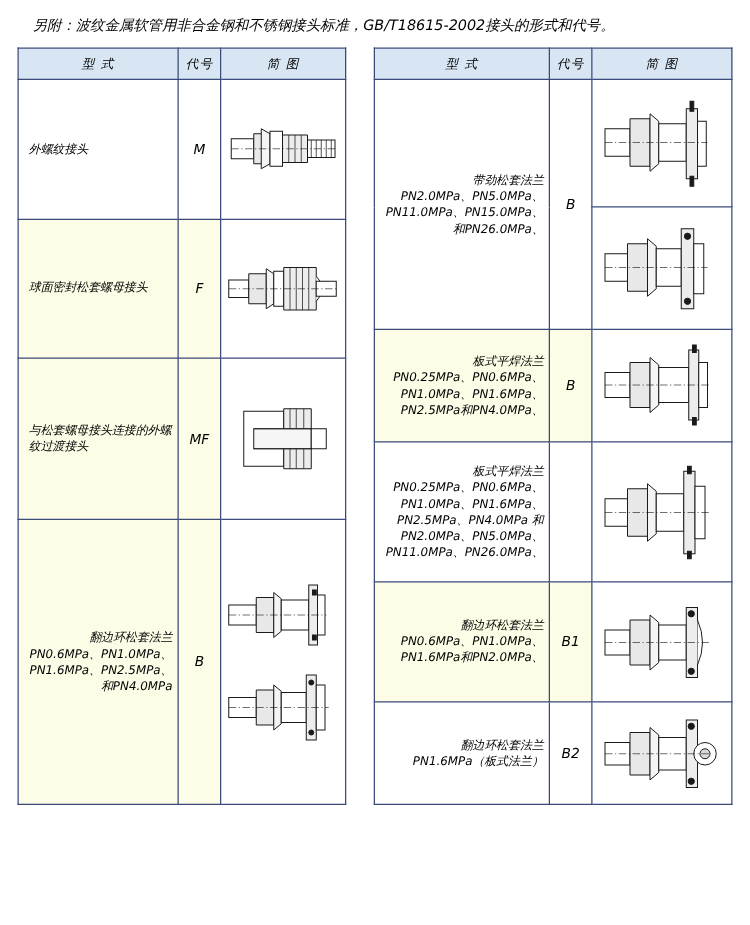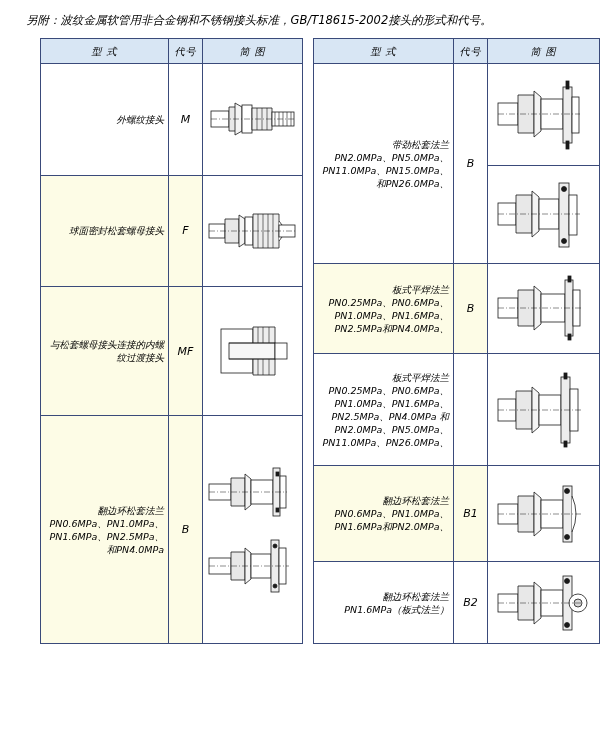--- a/index.html
+++ b/index.html
@@ -27,25 +27,25 @@
     left: 26px;
     top: 12px;
     width: 560px;
     font-size: 11.5px;
     line-height: 16px;
     color: #000;
     white-space: nowrap;
   }
   .tables {
     position: absolute;
-    left: 40px;
+    left: 14px;
     top: 38px;
     width: 548px;
     display: flex;
-    gap: 4px;
+    gap: 16px;
   }
   table {
     border-collapse: collapse;
     table-layout: fixed;
   }
   table.left { width: 262px; }
   table.right { width: 286px; margin-left: 6px; }
 
   th, td {
     border: 1px solid #3a4a7a;
@@ -62,21 +62,21 @@
     font-size: 10px;
     letter-spacing: 1px;
   }
   td.type {
     padding-left: 8px;
     padding-right: 4px;
     font-size: 9.5px;
     text-align: right;
   }
   td.type.center {
-    text-align: right;
+    text-align: left;
   }
   td.code {
     text-align: center;
     font-size: 11px;
   }
   td.fig {
     padding: 0;
     text-align: center;
     background: #fff;
   }
@@ -162,21 +162,21 @@
                   <rect x="74" y="24" width="16" height="12" fill="#ffffff"></rect>
                   <path d="M4 30 h86" stroke-dasharray="6,2,1,2" stroke-width="0.5"></path>
                 </g>
               </svg>
             </div>
           </td>
         </tr>
 
 
         <tr class="tint" style="height:88px">
-          <td class="type center" style="white-space:pre-line">与松套螺母接头连接的内螺纹过渡接头</td>
+          <td class="type center" style="white-space:pre-line">与松套螺母接头连接的外螺纹过渡接头</td>
           <td class="code">MF</td>
           <td class="fig">
             <div class="figbox">
               <svg width="96" height="72" viewBox="0 0 96 72">
                 <g fill="none" stroke="#1a1a1a" stroke-width="0.8">
                   <rect x="16" y="14" width="32" height="44" fill="#ffffff"></rect>
                   <path d="M48 12 h22 v48 h-22 z" fill="#ededed"></path>
                   <path d="M53 12 v48 M58 12 v48 M64 12 v48" stroke-width="0.6"></path>
                   <rect x="24" y="28" width="46" height="16" fill="#f6f6f6"></rect>
                   <path d="M24 28 h46 M24 44 h46" stroke-width="0.6"></path>

